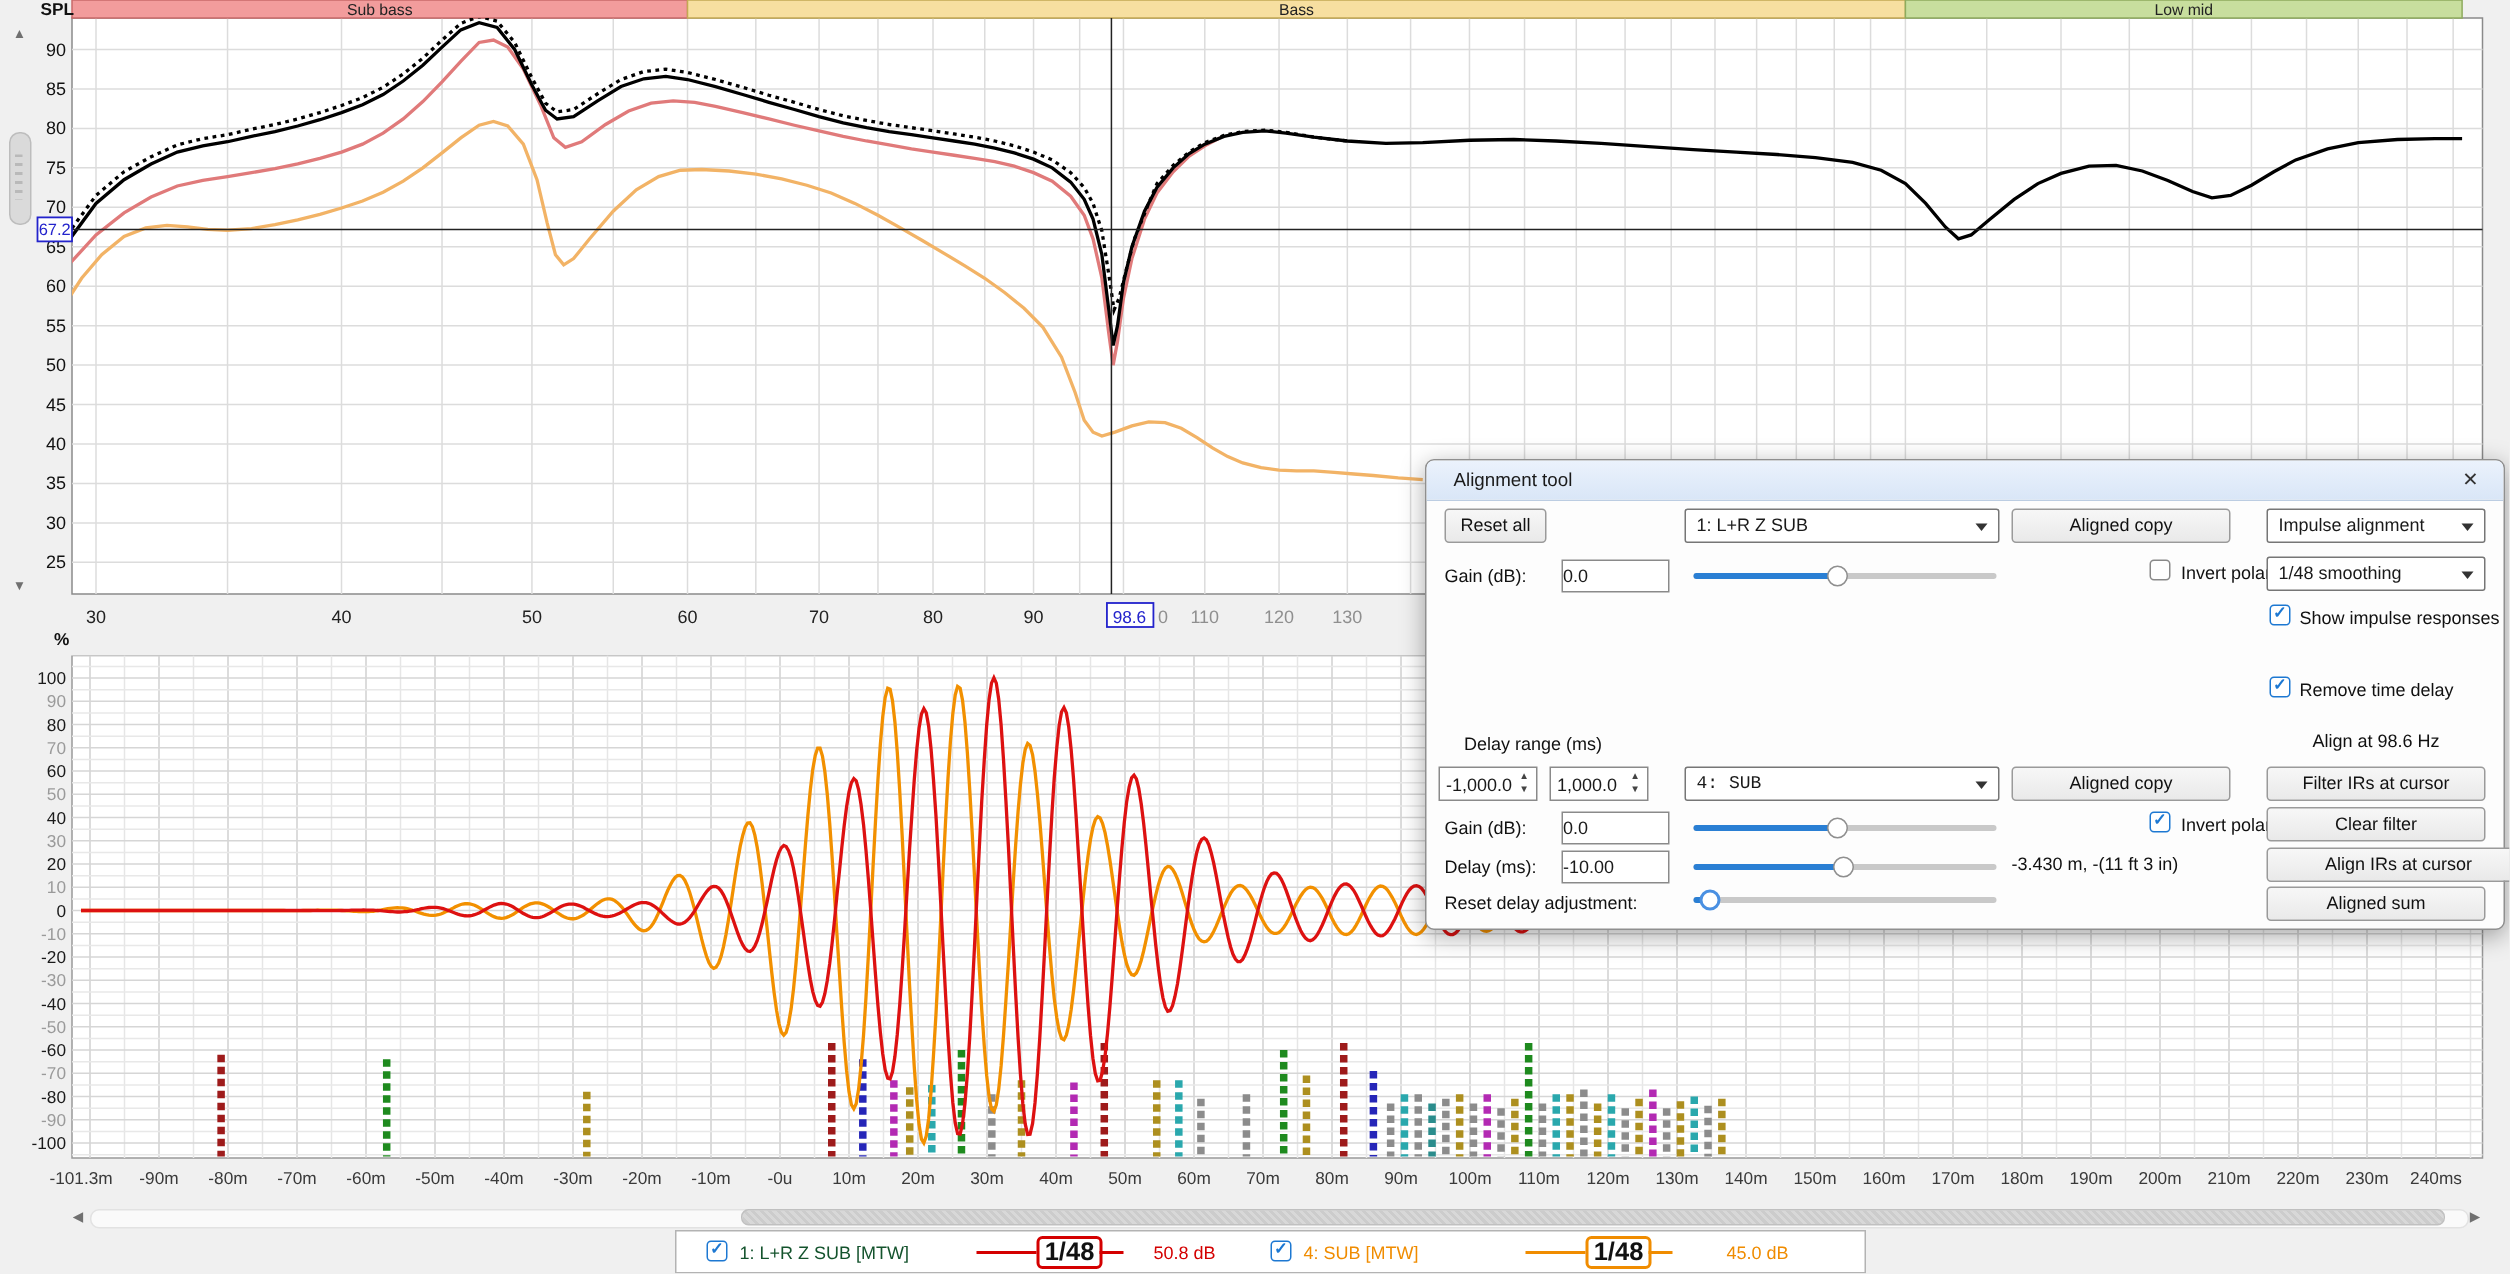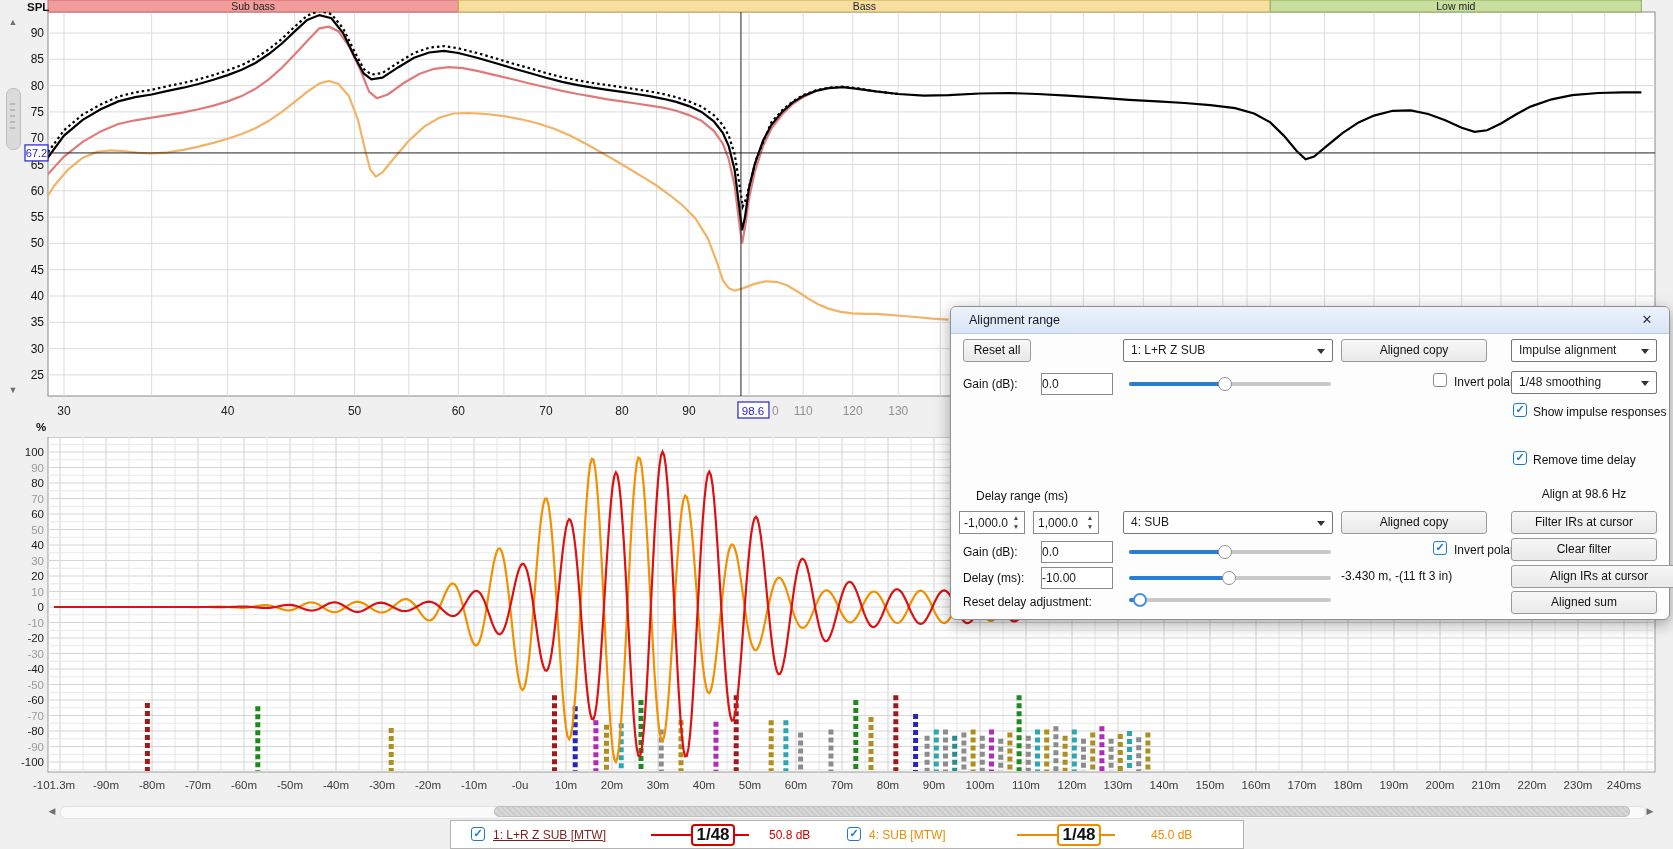--- a/index.html
+++ b/index.html
@@ -416,36 +416,36 @@
 
   <div class="hscroll">
     <div class="arr" style="left:0;">◀</div>
     <div class="track"></div>
     <div class="thumb" style="top:2px;"></div>
     <div class="arr" style="left:1598px;">▶</div>
   </div>
 
   <div class="legend">
     <span class="cb checked" style="left:20px;"></span>
-    <span class="lg-text" style="left:42px;color:#7f1d1d;text-decoration:underline;">1: L+R Z SUB [MTW]</span>
+    <span class="lg-text" style="left:42px;color:#14532d;">1: L+R Z SUB [MTW]</span>
     <span class="lg-item-line" style="left:200px;width:40px;background:#d40000;"></span>
     <span class="lg-badge" style="left:240px;border-color:#d40000;">1/48</span>
     <span class="lg-item-line" style="left:282px;width:16px;background:#d40000;"></span>
     <span class="lg-text" style="left:318px;color:#d40000;">50.8 dB</span>
     <span class="cb checked" style="left:396px;"></span>
     <span class="lg-text" style="left:418px;color:#f08c00;">4: SUB [MTW]</span>
     <span class="lg-item-line" style="left:566px;width:40px;background:#f08c00;"></span>
     <span class="lg-badge" style="left:606px;border-color:#f08c00;">1/48</span>
     <span class="lg-item-line" style="left:648px;width:16px;background:#f08c00;"></span>
     <span class="lg-text" style="left:700px;color:#f08c00;">45.0 dB</span>
   </div>
 
   <div class="dialog">
     <div class="dlg-title">
-      <span class="t">Alignment range</span>
+      <span class="t">Alignment tool</span>
       <span class="dlg-close">✕</span>
     </div>
 
     <div class="btn" style="left:12px;top:32px;width:68px;">Reset all</div>
     <div class="dd" style="left:172px;top:32px;width:210px;">
       <span class="txt">1: L+R Z SUB</span>
       <span class="caret"></span>
     </div>
     <div class="btn" style="left:390px;top:32px;width:146px;">Aligned copy</div>
     <div class="dd" style="left:560px;top:32px;width:146px;">
@@ -477,21 +477,21 @@
     <div class="dlg-lbl" style="left:25px;top:182px;">Delay range (ms)</div>
 
     <div class="spin" style="left:8px;top:204px;">
       <span class="val">-1,000.0</span>
       <span class="arrows"><span>▲</span><br><span>▼</span></span>
     </div>
     <div class="spin" style="left:82px;top:204px;">
       <span class="val">1,000.0</span>
       <span class="arrows"><span>▲</span><br><span>▼</span></span>
     </div>
-    <div class="dd" style="left:172px;top:204px;width:210px;">
+    <div class="dd" style="left:172px;top:204px;width:210px;font-family:Liberation Mono, monospace;">
       <span class="txt">4: SUB</span>
       <span class="caret"></span>
     </div>
     <div class="btn" style="left:390px;top:204px;width:146px;">Aligned copy</div>
     <div class="btn" style="left:560px;top:204px;width:146px;">Filter IRs at cursor</div>
 
     <div class="dlg-lbl" style="left:12px;top:238px;">Gain (dB):</div>
     <div class="inp" style="left:90px;top:234px;width:72px;">0.0</div>
     <div class="slider" style="left:178px;top:238px;width:202px;">
       <div class="track"></div>

